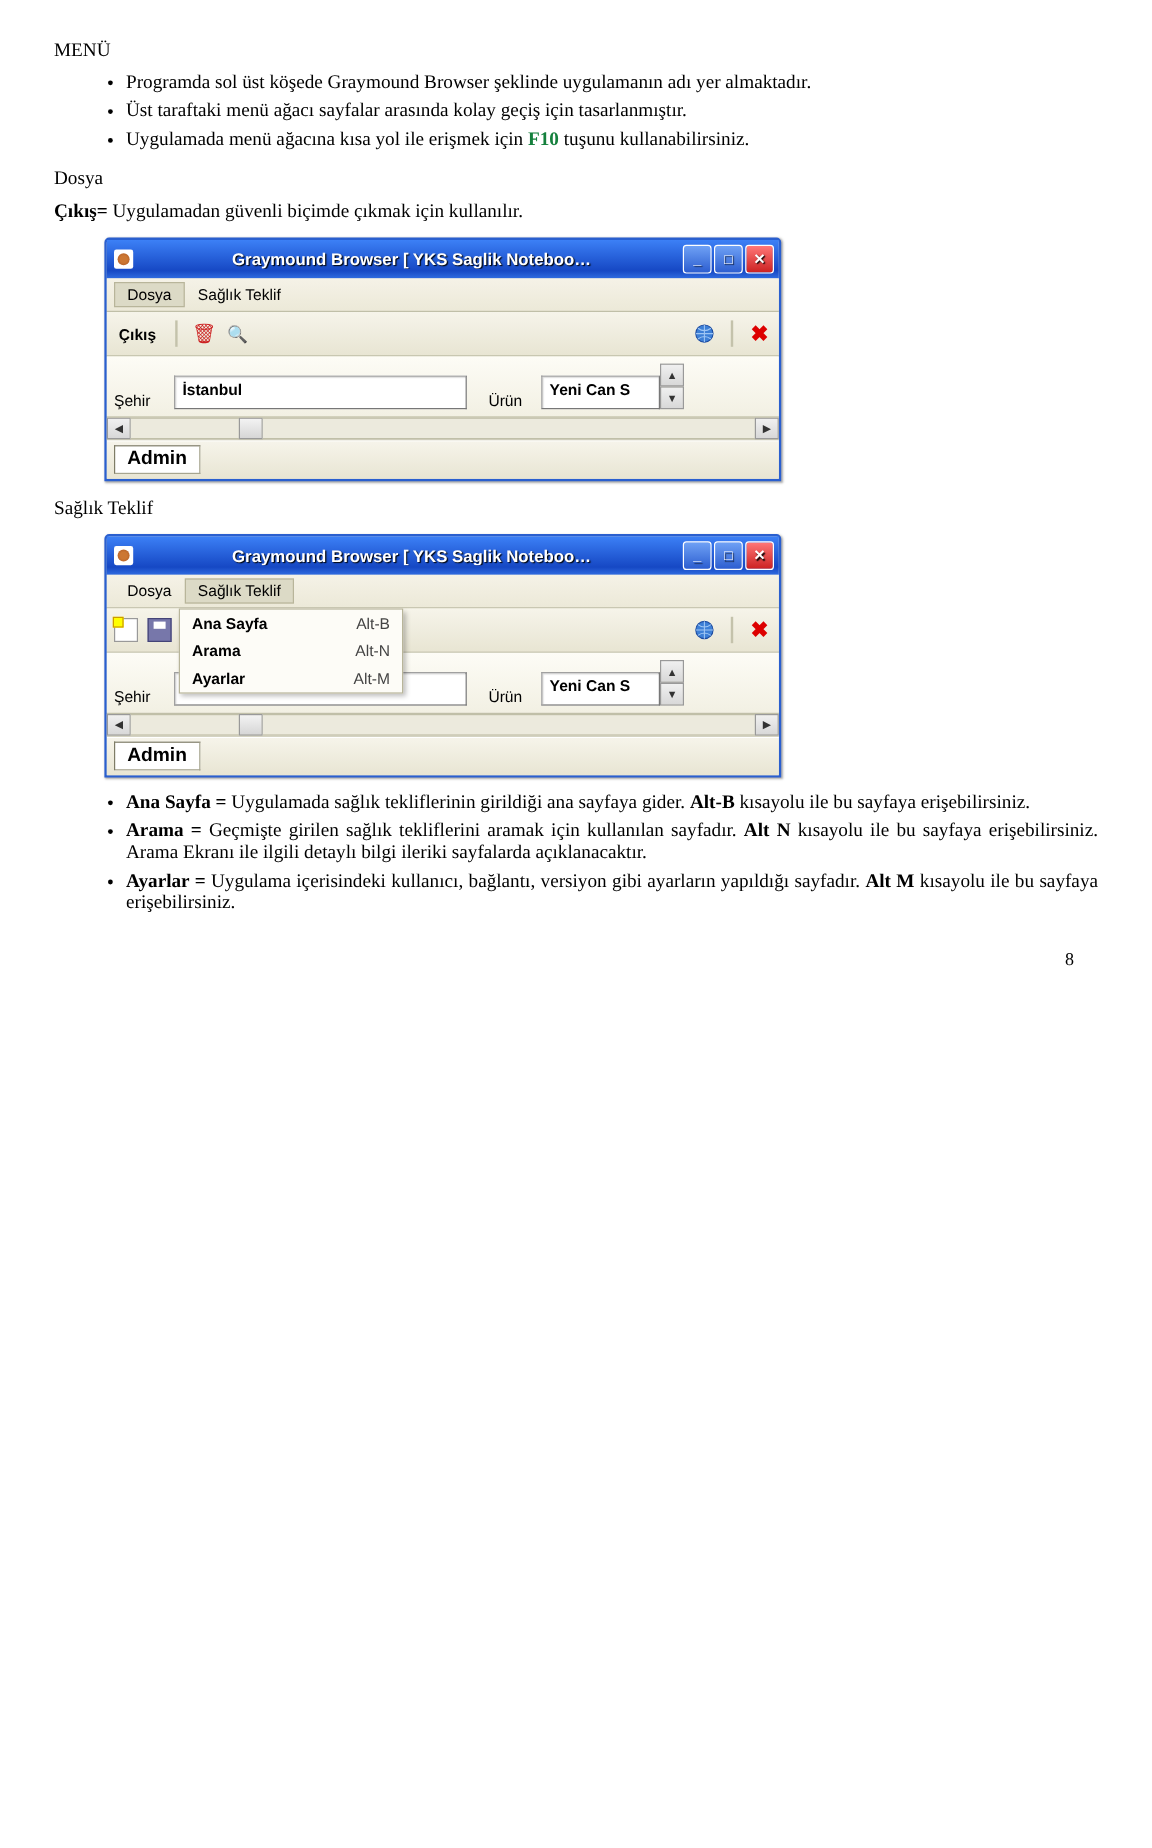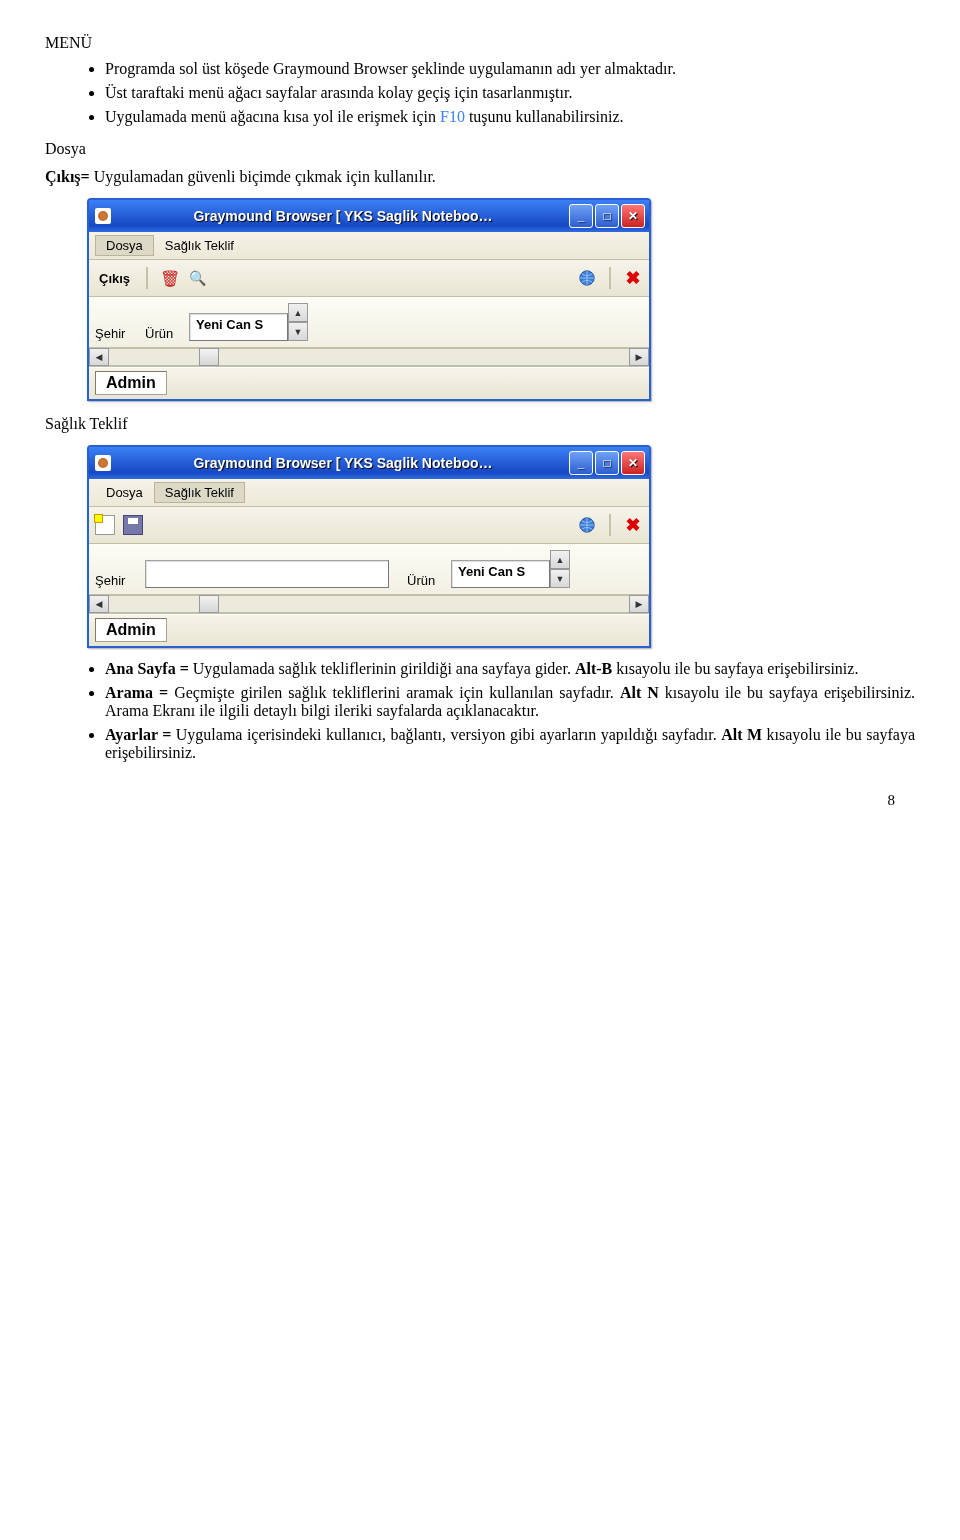--- a/index.html
+++ b/index.html
@@ -8,21 +8,21 @@
     margin: 0;
     padding: 20px 45px 20px 45px;
     width: 870px;
     color: #000;
   }
   .bold { font-weight: bold; }
   .section-heading { font-weight: normal; margin: 14px 0 8px 0; }
   .para { margin: 10px 0; text-align: justify; font-family: Liberation Serif, serif; }
   ul.bullets { list-style-type: disc; padding-left: 60px; margin: 6px 0; }
   ul.bullets li { margin: 6px 0; text-align: justify; }
-  .red { color: #3b82f6; font-weight: normal;}
+  .red { color: #15803d; font-weight: bold;}
   .page-num { text-align: right; font-size: 15px; margin-top: 30px; padding-right: 20px; }
 
   
   .app {
     width: 560px;
     border: 2px solid #2a5fcf;
     border-radius: 4px 4px 0 0;
     margin: 12px 0 12px 42px;
     background: #ece9d8;
     font-family: Tahoma, Arial, sans-serif;
@@ -210,20 +210,21 @@
       <svg viewBox="0 0 20 20">
           <circle cx="10" cy="10" r="8" fill="#3d7fd6" stroke="#1b4aa0"></circle>
           <path d="M2 10h16M10 2v16M4 5c4 3 8 3 12 0M4 15c4-3 8-3 12 0" stroke="#9fc6f4" stroke-width="1" fill="none"></path>
         </svg>
     </span>
     <span class="tb-divider"></span>
     <span class="tb-icon tb-redcross">✖</span>
   </div>
   <div class="content-row">
     <div class="lbl">Şehir</div>
+    <div class="inp city">İstanbul</div>
     <div class="lbl" style="width:44px;">Ürün</div>
     <div class="inp prod">Yeni Can S</div>
     <div class="row-scroll">
       <div class="arrow">▲</div>
       <div class="arrow">▼</div>
     </div>
   </div>
   <div class="hscroll">
     <div class="harrow">◀</div>
     <div class="track"></div>
@@ -272,20 +273,36 @@
       <span class="tb-icon tb-globe">
         <svg viewBox="0 0 20 20">
             <circle cx="10" cy="10" r="8" fill="#3d7fd6" stroke="#1b4aa0"></circle>
             <path d="M2 10h16M10 2v16M4 5c4 3 8 3 12 0M4 15c4-3 8-3 12 0" stroke="#9fc6f4" stroke-width="1" fill="none"></path>
           </svg>
       </span>
       <span class="tb-divider"></span>
       <span class="tb-icon tb-redcross">✖</span>
     </div>
 
+    <div class="dd-abs">
+      <div class="dd2">
+        <div class="dd-row">
+          <span>Ana Sayfa</span>
+          <span class="sc">Alt-B</span>
+        </div>
+        <div class="dd-row">
+          <span>Arama</span>
+          <span class="sc">Alt-N</span>
+        </div>
+        <div class="dd-row">
+          <span>Ayarlar</span>
+          <span class="sc">Alt-M</span>
+        </div>
+      </div>
+    </div>
   </div>
 
   <div class="content-row">
     <div class="lbl">Şehir</div>
     <div class="inp city" style="font-weight:normal;"></div>
     <div class="lbl" style="width:44px;">Ürün</div>
     <div class="inp prod">Yeni Can S</div>
     <div class="row-scroll">
       <div class="arrow">▲</div>
       <div class="arrow">▼</div>

